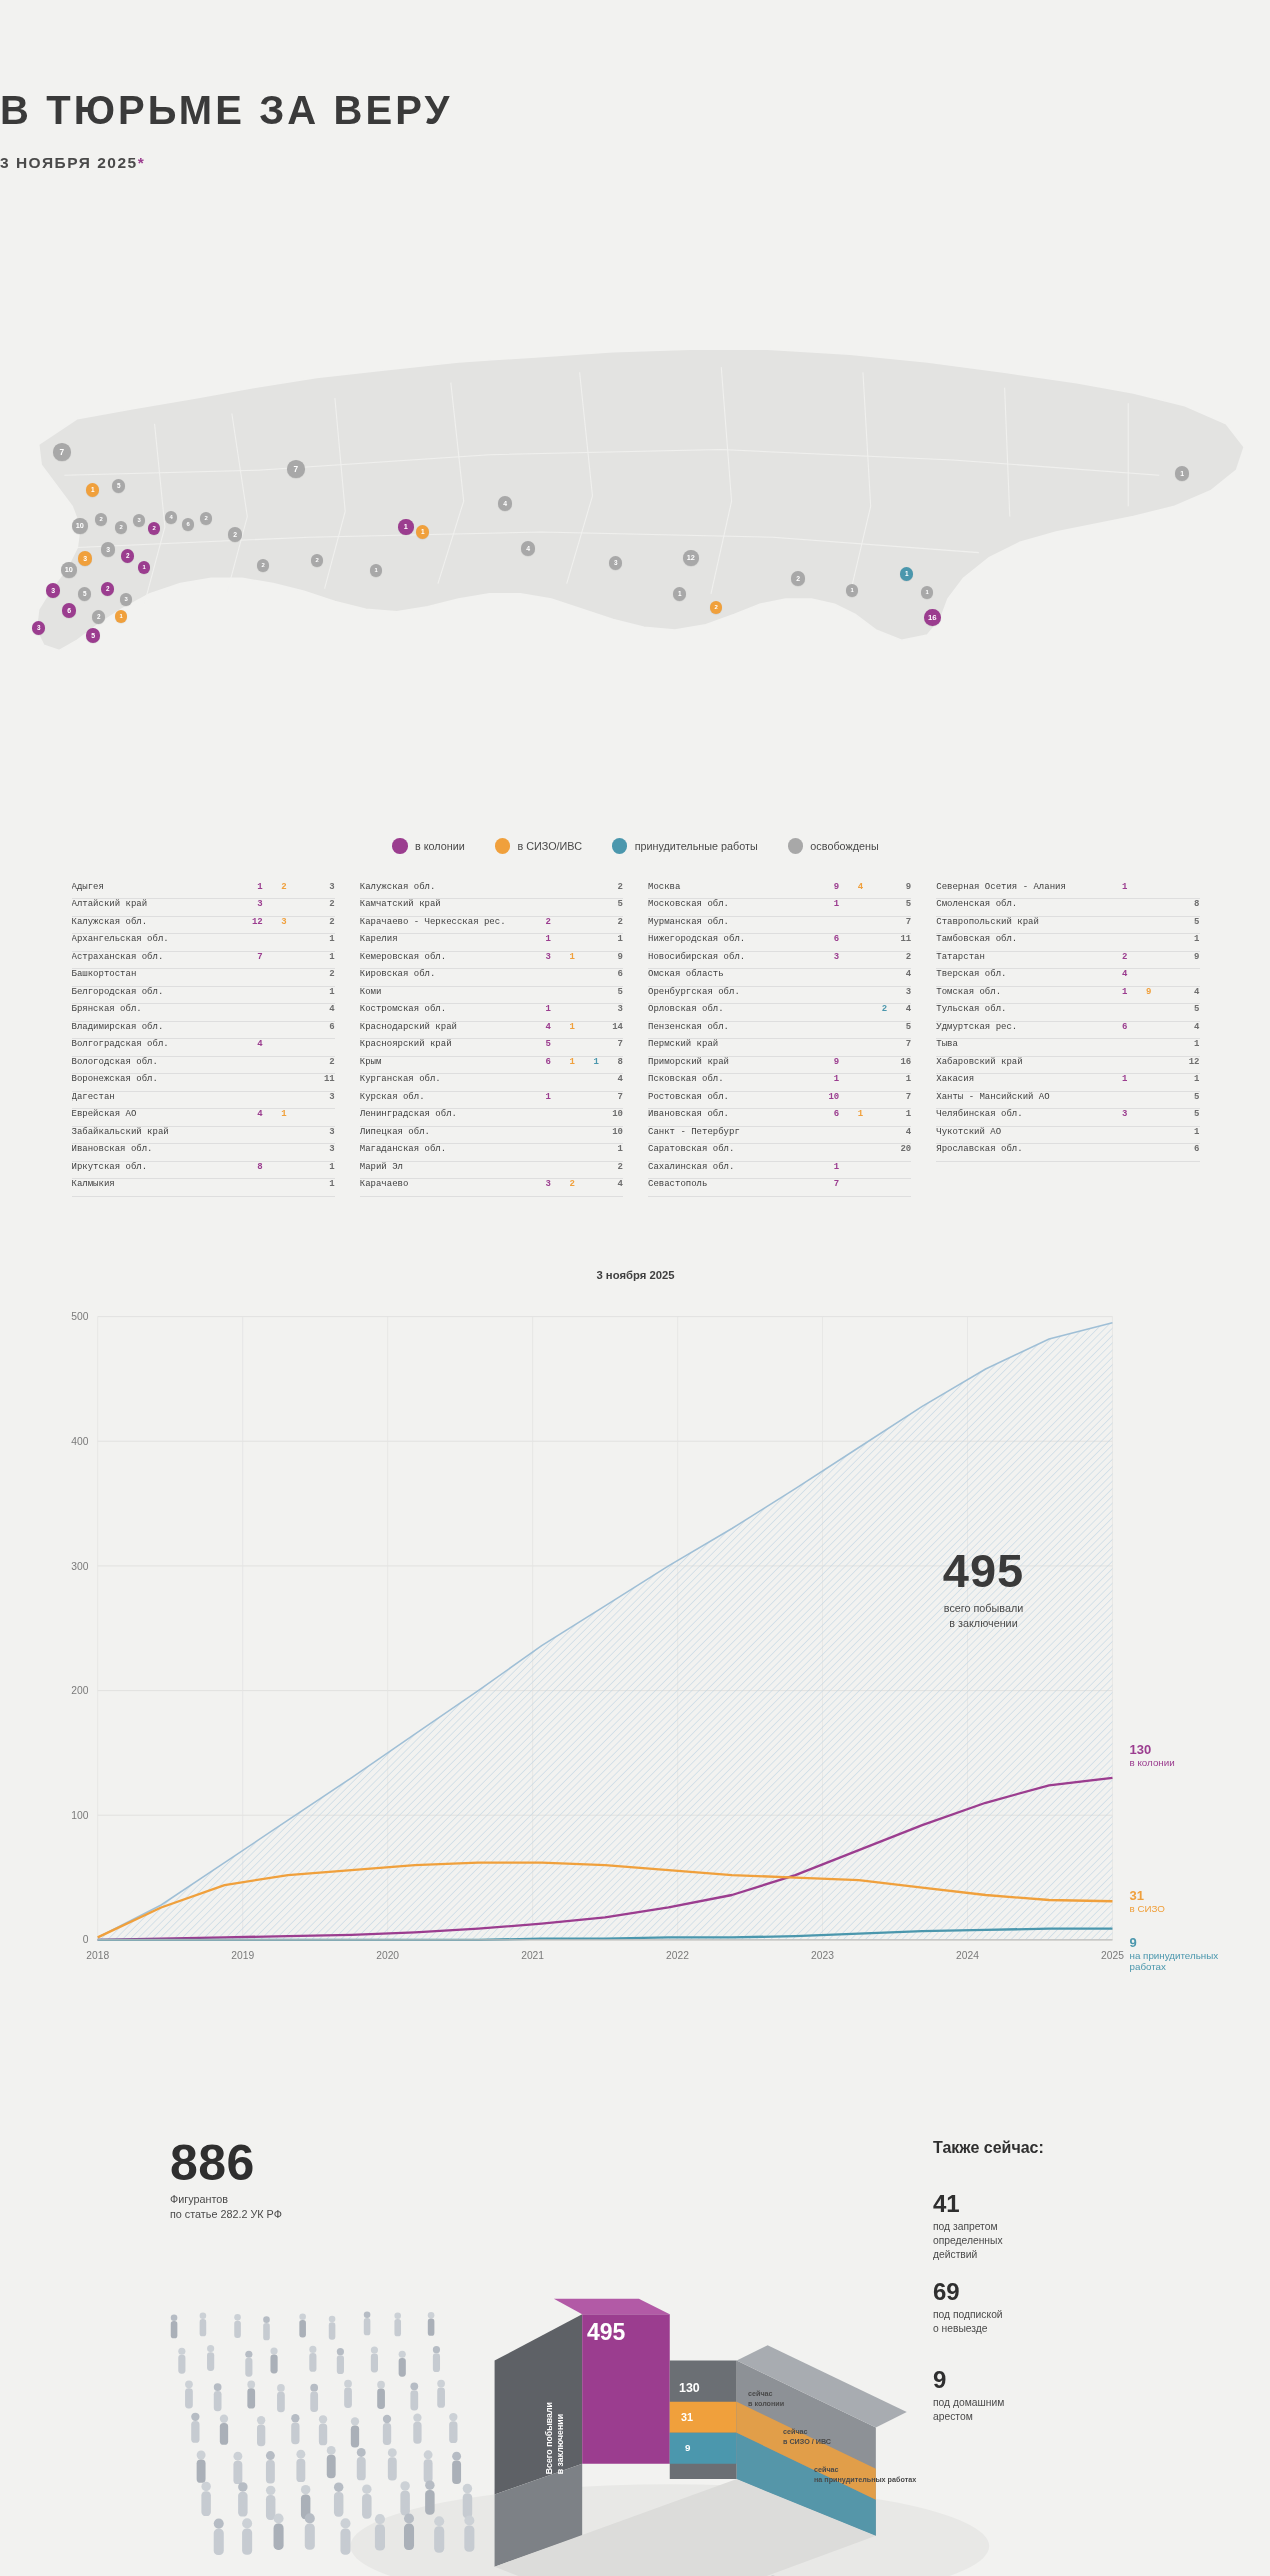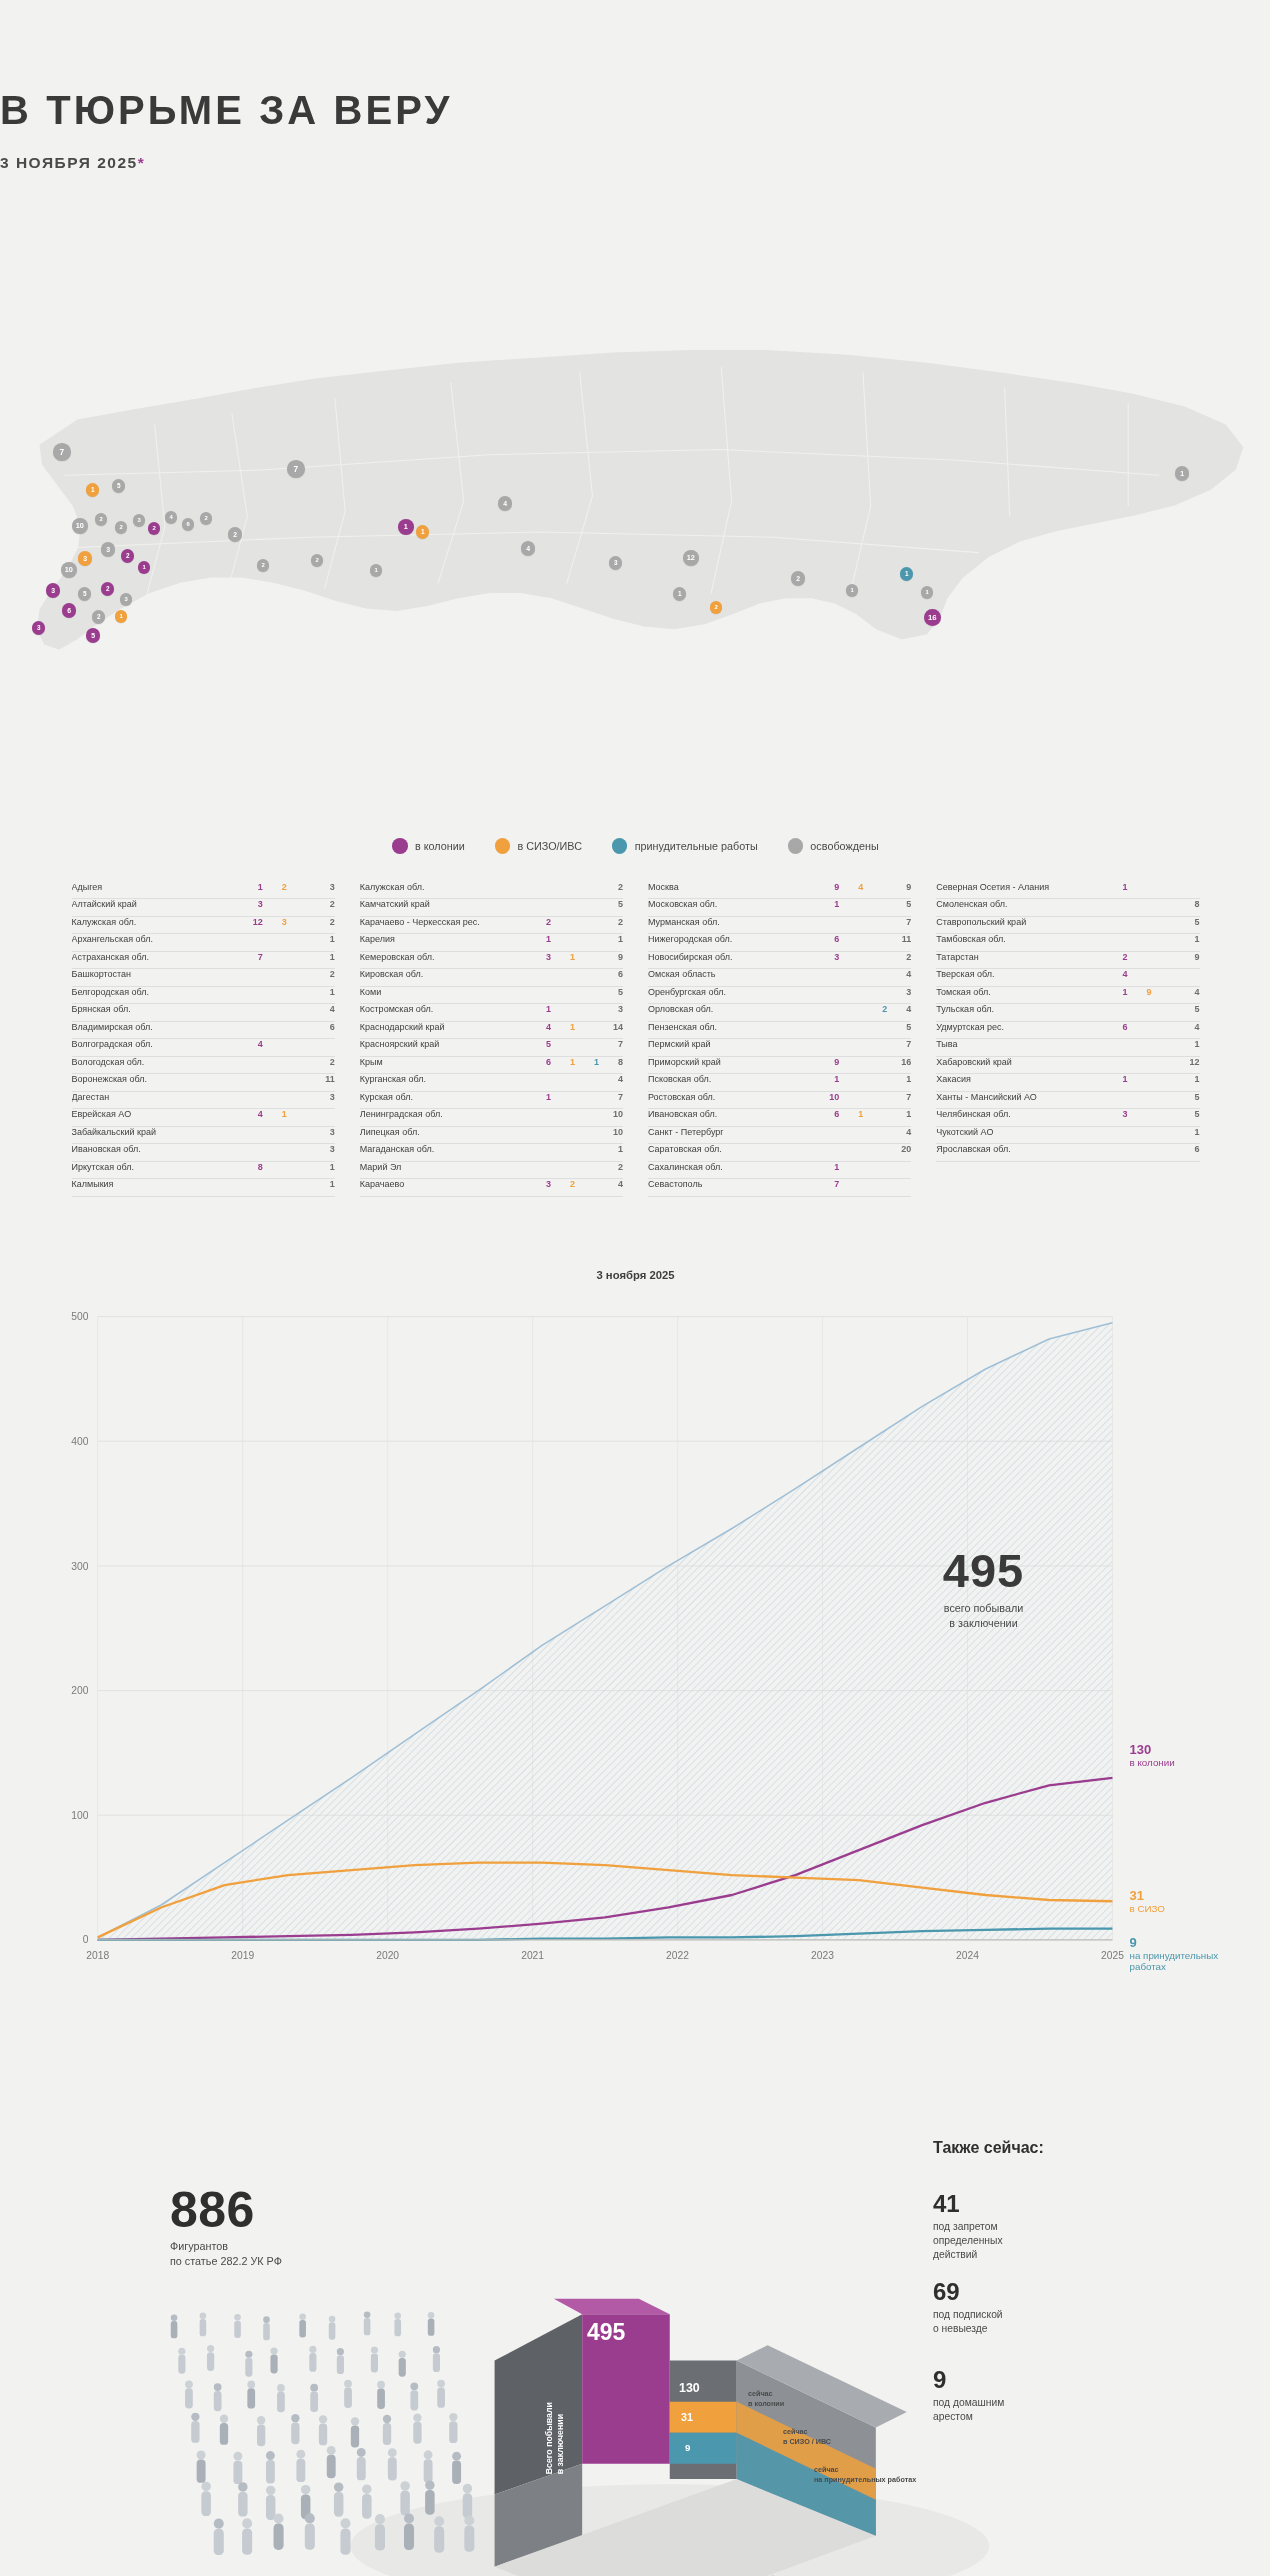--- a/index.html
+++ b/index.html
@@ -40,21 +40,21 @@
   .legend {
     display:flex; justify-content:center; gap:30px; align-items:center;
     margin-top: 2.1px;
   }
   .legend-item { display:flex; align-items:center; gap:7.2px; font-size:10.8px; color:#4a4a4a; }
   .legend-dot { width:15.5px; height:15.5px; border-radius:50%; display:inline-block; }
 
   
   .regions {
     margin: 28px auto 0 auto; width: 1128px;
-    display:grid; grid-template-columns: repeat(4, 1fr); column-gap: 25px;
+    display:grid; grid-template-columns: repeat(4, 1fr); column-gap: 25px; font-family: Liberation Mono, monospace;
   }
   .region-col { }
   .region-row {
     display:flex; align-items:baseline; height:17.5px;
     border-bottom:0.5px solid #dedede; font-size:9px;
   }
   .region-row .name { flex:1; color:#3f3f3f; white-space:nowrap; overflow:hidden; text-overflow:ellipsis; }
   .region-row .num { width:24px; text-align:right; font-weight:700; }
   .n-colony { color:#9b3d8f; }
   .n-sizo { color:#f0a03c; }
@@ -933,21 +933,21 @@
       </g>
 
       <g fill="#b9bcc1">
         <rect x="1490" y="1000" width="20" height="62" rx="9"></rect>
           <circle cx="1500" cy="988" r="11"></circle>
         <rect x="1545" y="1015" width="20" height="62" rx="9"></rect>
           <circle cx="1555" cy="1003" r="11"></circle>
       </g>
     </svg>
 
-    <div class="big-stat" style="left:170px; top:62px;margin-top:47px;">
+    <div class="big-stat" style="left:170px; top:62px;">
       <div class="v" style="font-size:50px;">886</div>
       <div class="l" id="lbl-defendants" style="font-size:10.8px;">Фигурантов<br>по статье 282.2 УК РФ</div>
     </div>
 
     <div class="pyramid-label" style="left:587px; top:247px; font-size:23px;">495</div>
     <div class="pyramid-label" id="pyr-total-label" style="left:544px; top:330px; font-size:8.8px; writing-mode:vertical-rl; transform:rotate(180deg); line-height:1.3;">Всего побывали<br>в заключении</div>
     <div class="pyramid-label" style="left:679px; top:309px; font-size:12.4px;">130</div>
     <div class="pyramid-label" id="pyr-l0" style="left:748px; top:317px; font-size:7.2px; color:#4a4a4a; line-height:1.3;">сейчас<br>в колонии</div>
     <div class="pyramid-label" style="left:681px; top:339px; font-size:10.8px;">31</div>
     <div class="pyramid-label" id="pyr-l1" style="left:783px; top:355px; font-size:7.2px; color:#4a4a4a; line-height:1.3;">сейчас<br>в СИЗО / ИВС</div>

